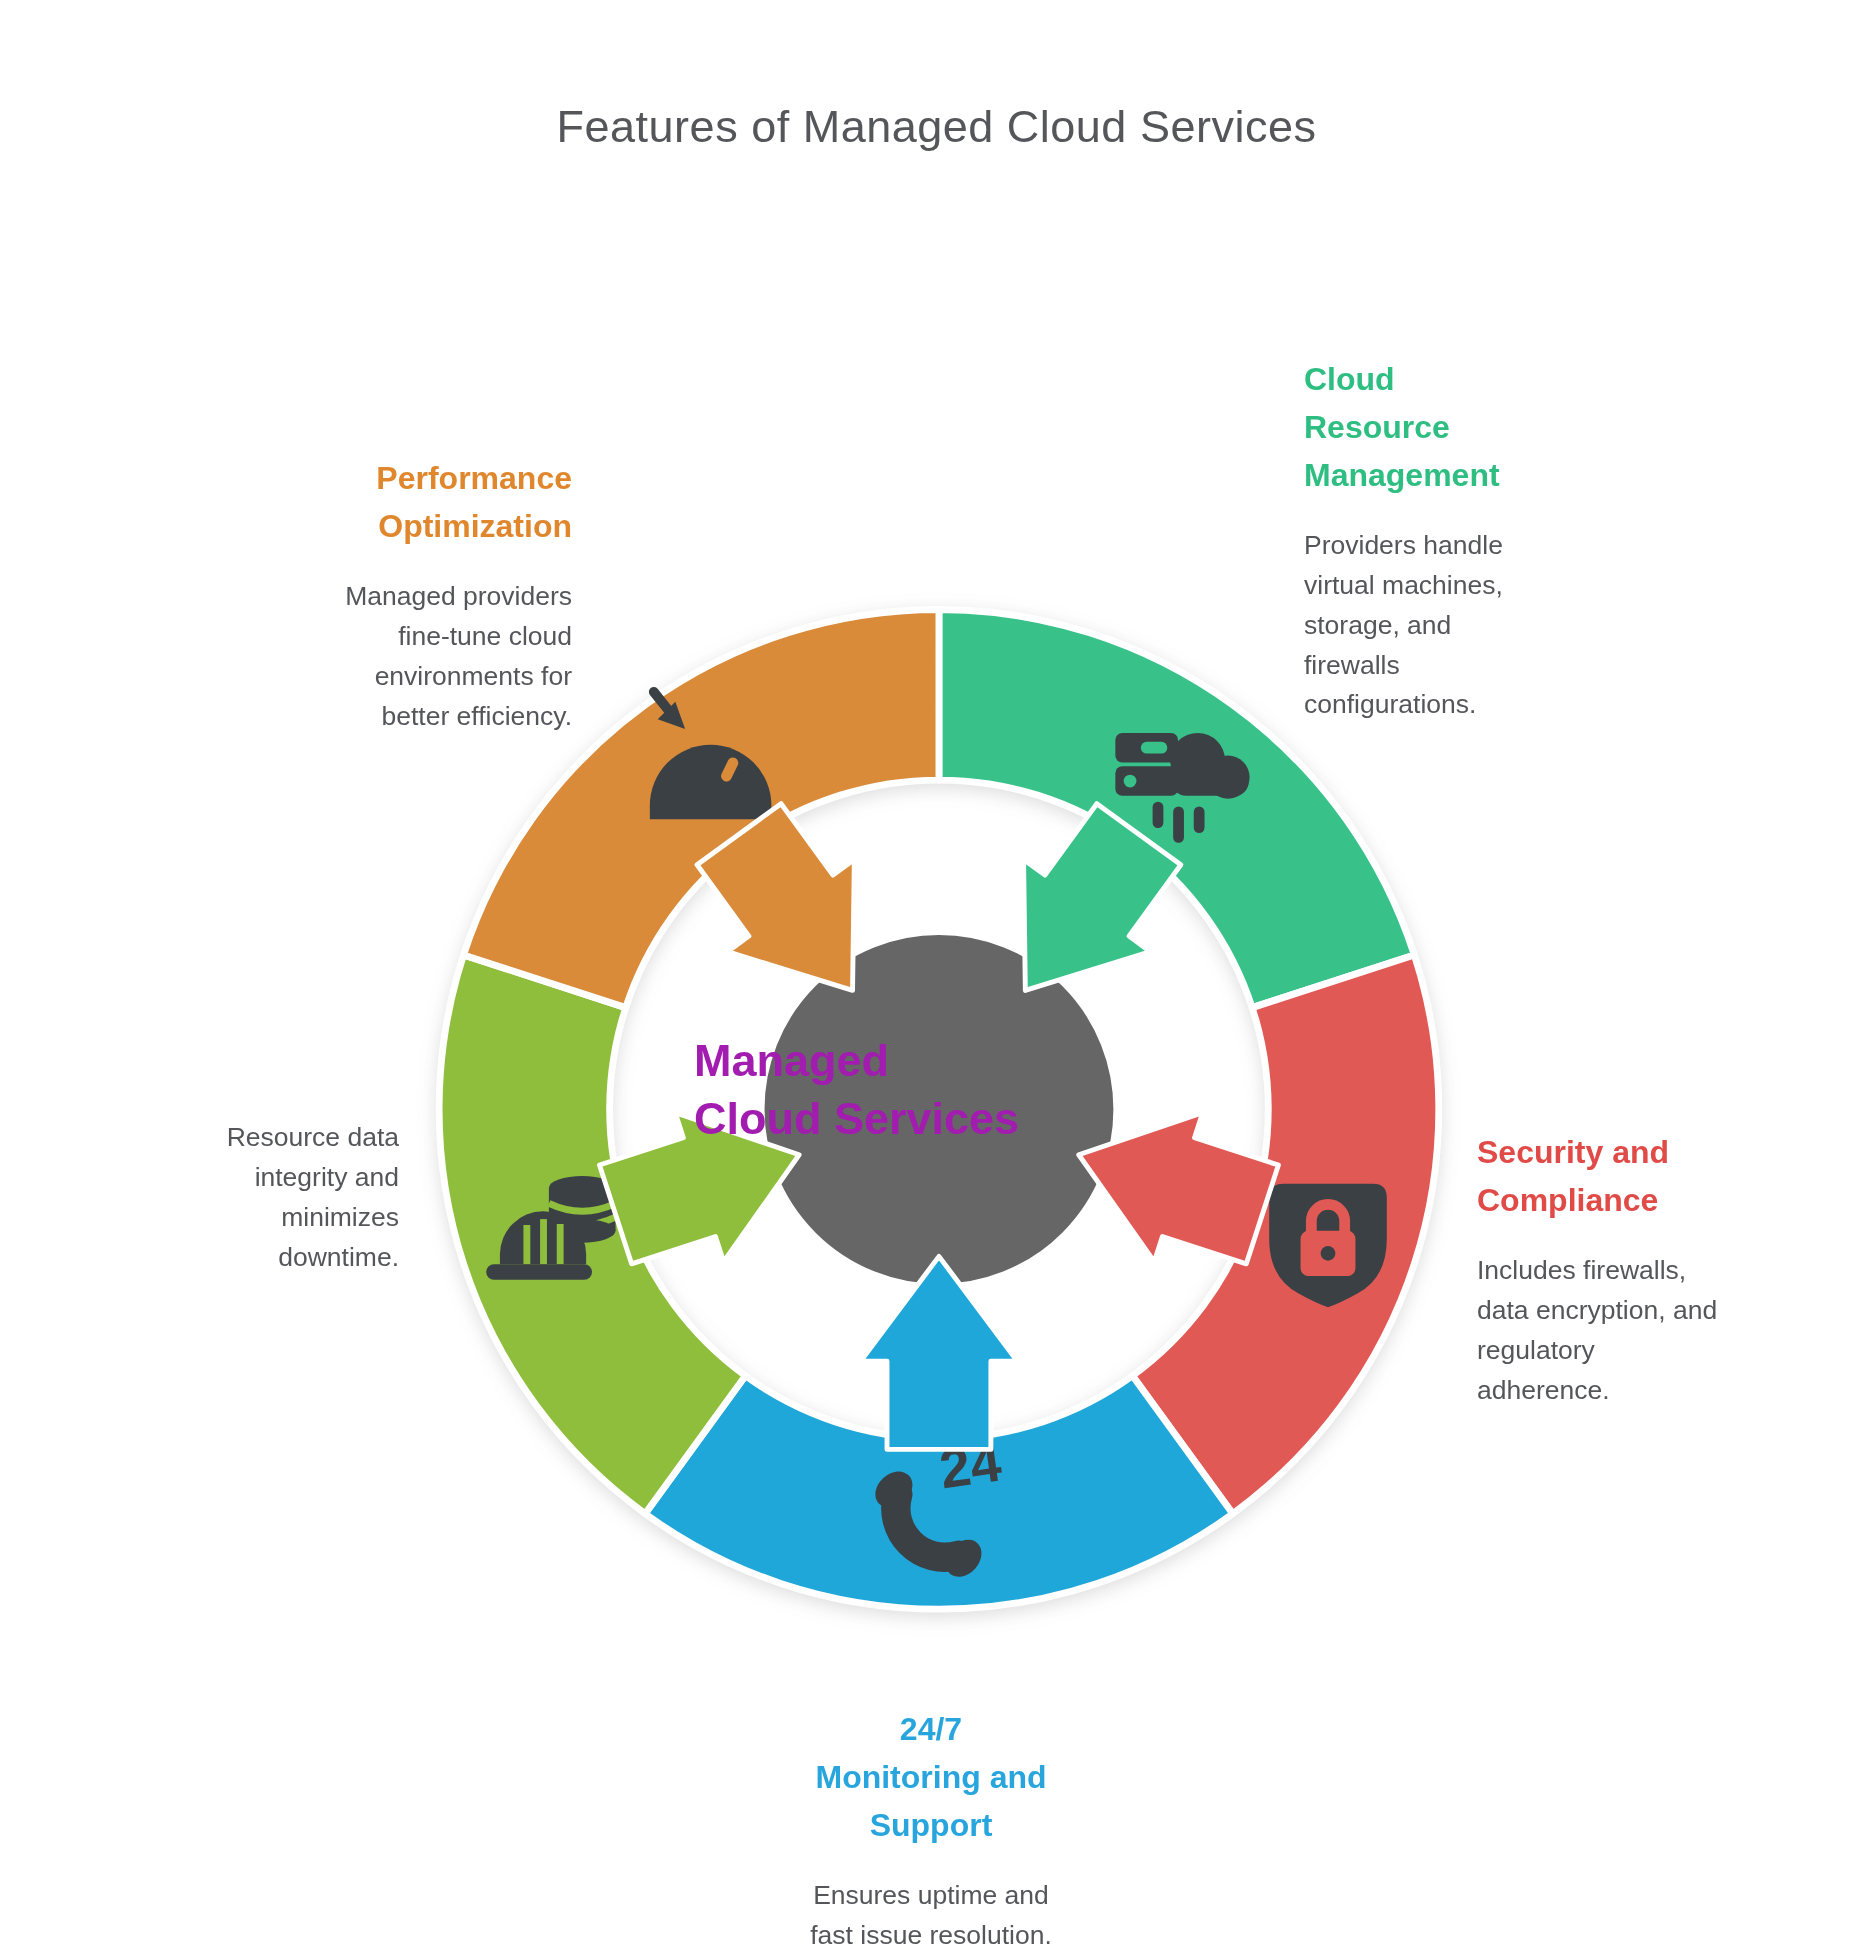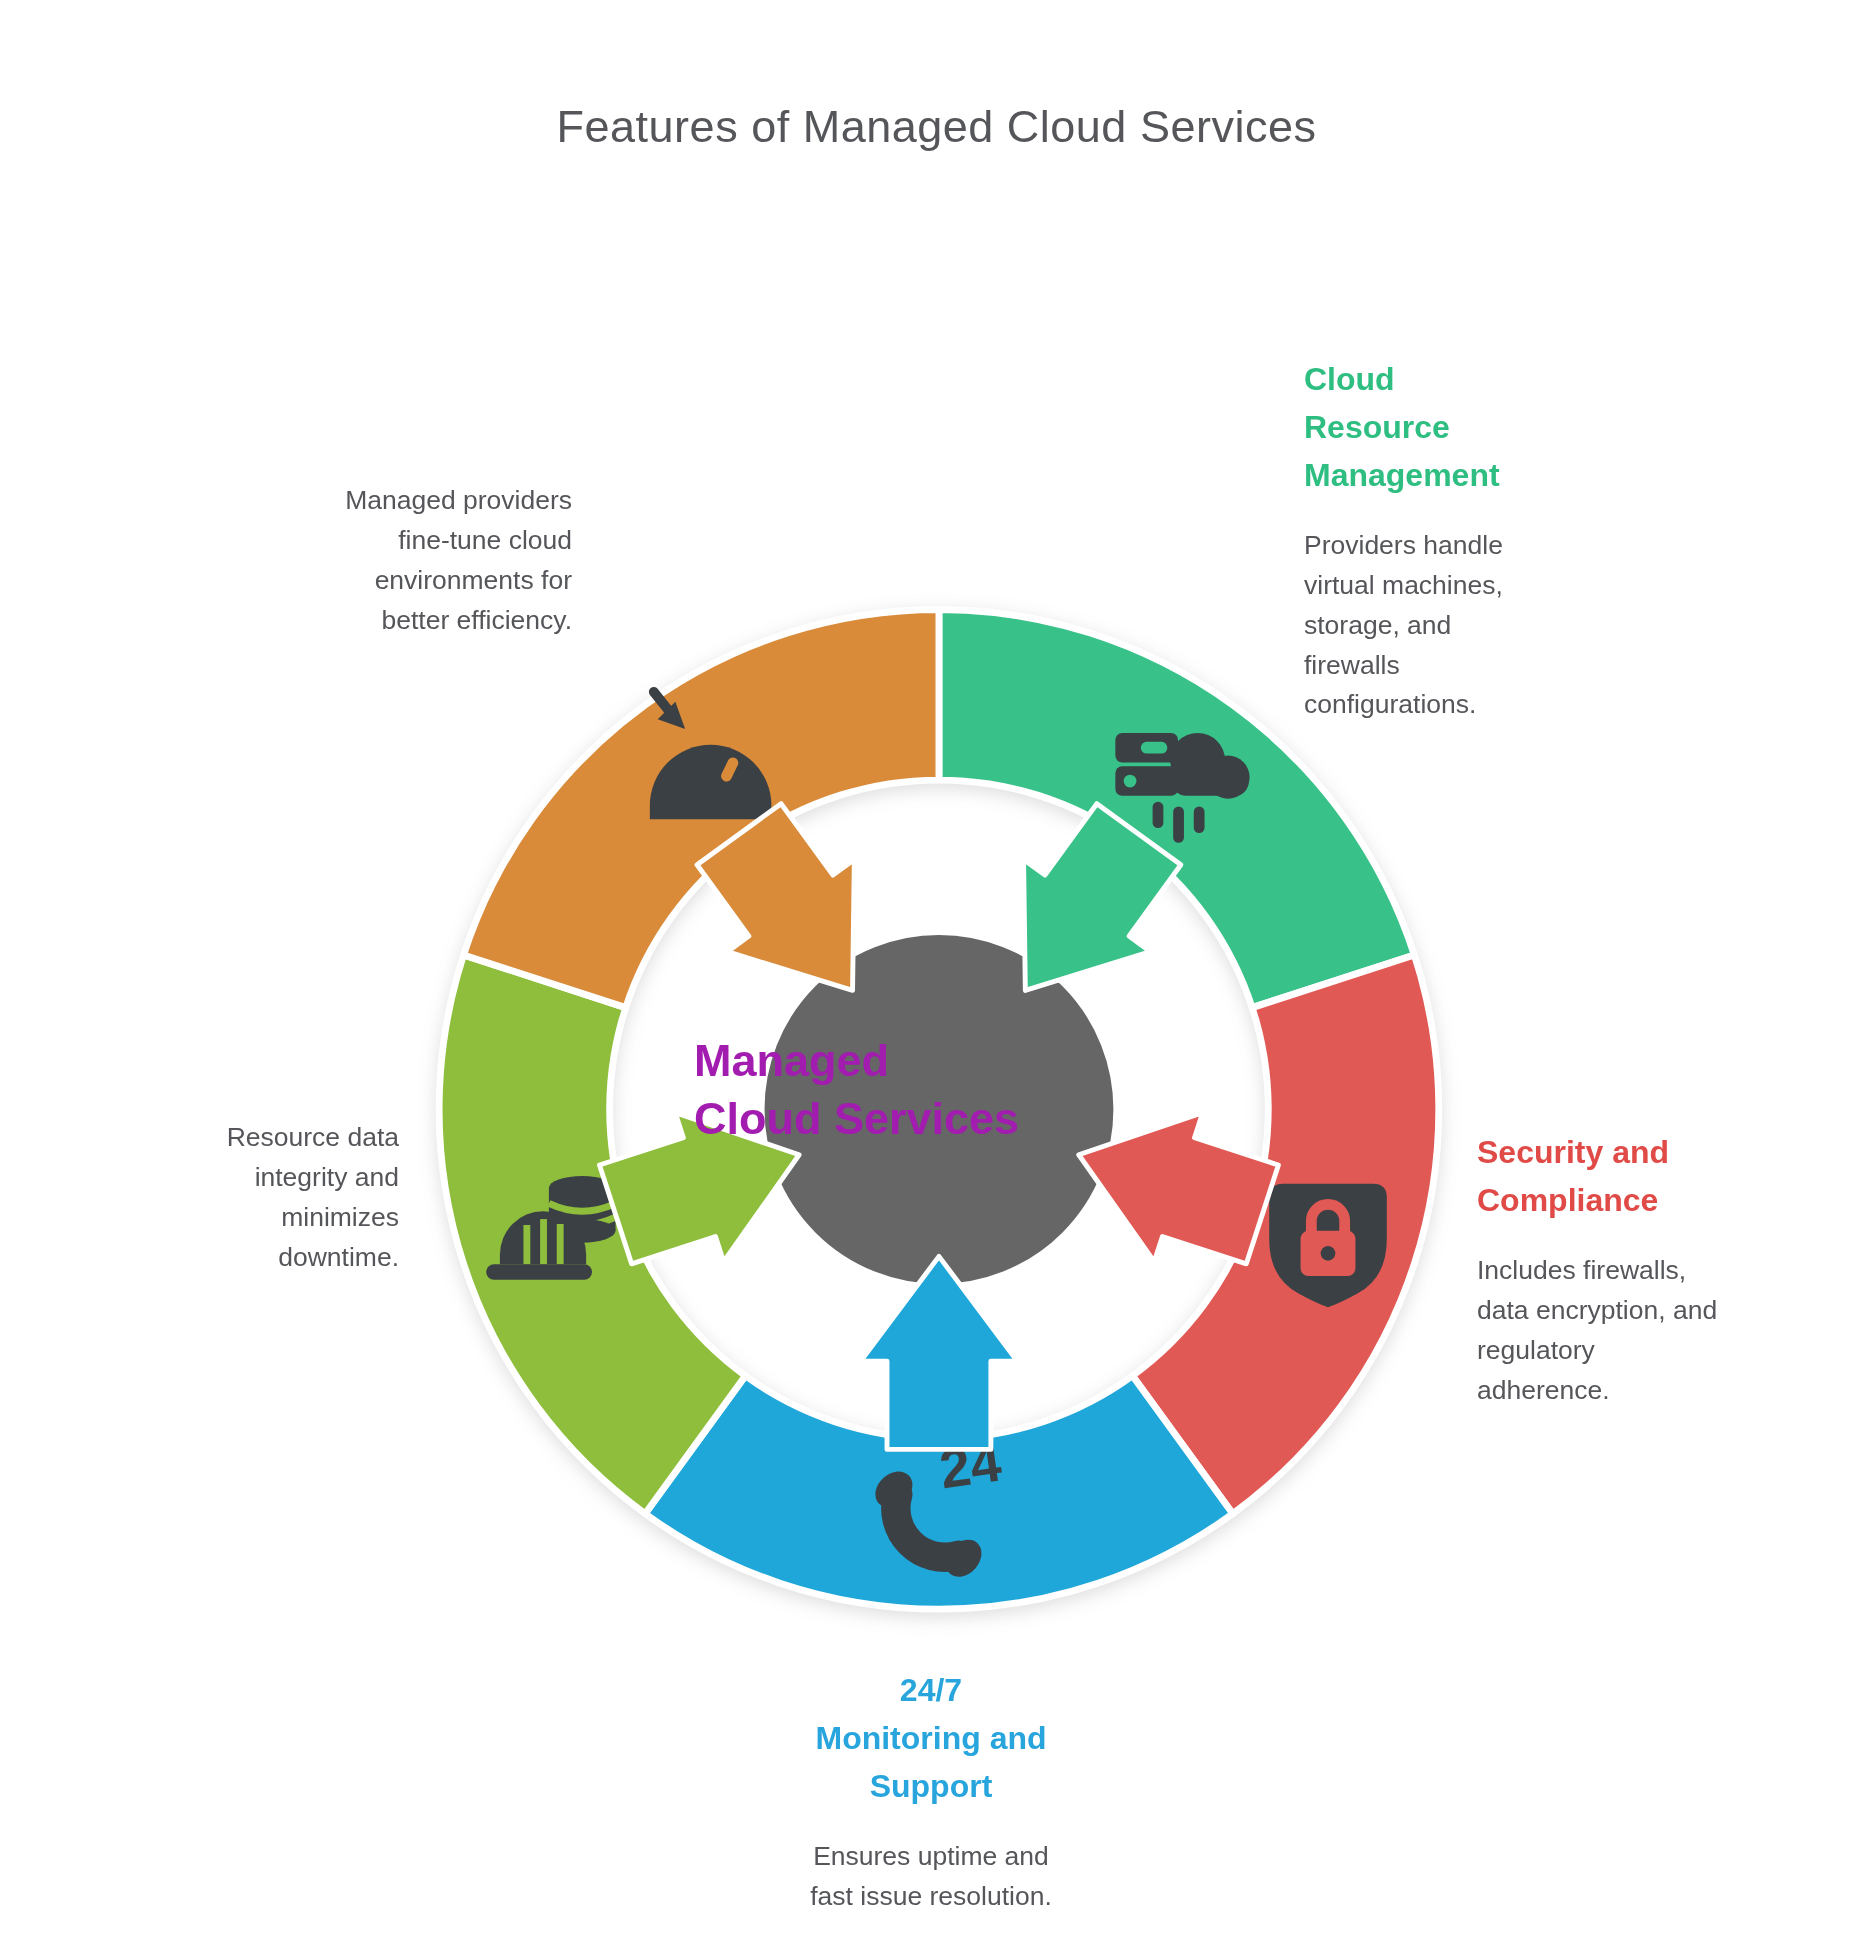--- a/index.html
+++ b/index.html
@@ -21,21 +21,21 @@
   .center-label{
     position:absolute;left:694px;top:1032px;width:490px;
     text-align:left;white-space:pre-line;
     font-size:45px;font-weight:700;color:#a21caf;line-height:1.28;
   }
   .tb{position:absolute;}
   .tb-h{white-space:pre-line;font-size:32px;font-weight:700;line-height:1.5;}
   .tb-b{white-space:pre-line;font-size:26.5px;font-weight:400;line-height:1.5;color:#55565A;margin-top:27.4px;}
   .al-r{text-align:right;}
   .al-l{text-align:left;}
-  .al-c{text-align:center;}
+  .al-c{text-align:center;margin-top:39px;}
   .c-orange{color:#E0872E;}
   .c-green{color:#2EBE82;}
   .c-red{color:#E04A47;}
   .c-blue{color:#27A5DC;}
   .c-lime{color:#8DC03C;}
   .tb-perf{left:160px;top:454px;width:412px;}
   .tb-cloud{left:1304px;top:355px;width:338px;}
   .tb-sec{left:1477px;top:1115px;width:343px;margin-top:13px;}
   .tb-backup{left:36px;top:1091px;width:363px;}
   .tb-mon{left:647px;top:1666px;width:568px;}
@@ -117,20 +117,22 @@
       <path transform="rotate(180 958 1132)" d="M 958 982 L 878 875 L 905 875 L 905 785 L 1011 785 L 1011 875 L 1038 875 Z" fill="#1FA7DA"></path>
       <path transform="rotate(252 958 1132)" d="M 958 982 L 878 875 L 905 875 L 905 785 L 1011 785 L 1011 875 L 1038 875 Z" fill="#8EBE3C"></path>
       <path transform="rotate(324 958 1132)" d="M 958 982 L 878 875 L 905 875 L 905 785 L 1011 785 L 1011 875 L 1038 875 Z" fill="#D98B3A"></path>
     </g>
   </svg>
 
   <div class="center-label">Managed
 Cloud Services</div>
 
   <div class="tb tb-perf al-r">
+    <div class="tb-h c-orange">Performance
+Optimization</div>
     <div class="tb-b">Managed providers
 fine-tune cloud
 environments for
 better efficiency.</div>
   </div>
 
   <div class="tb tb-cloud al-l">
     <div class="tb-h c-green">Cloud
 Resource
 Management</div>

